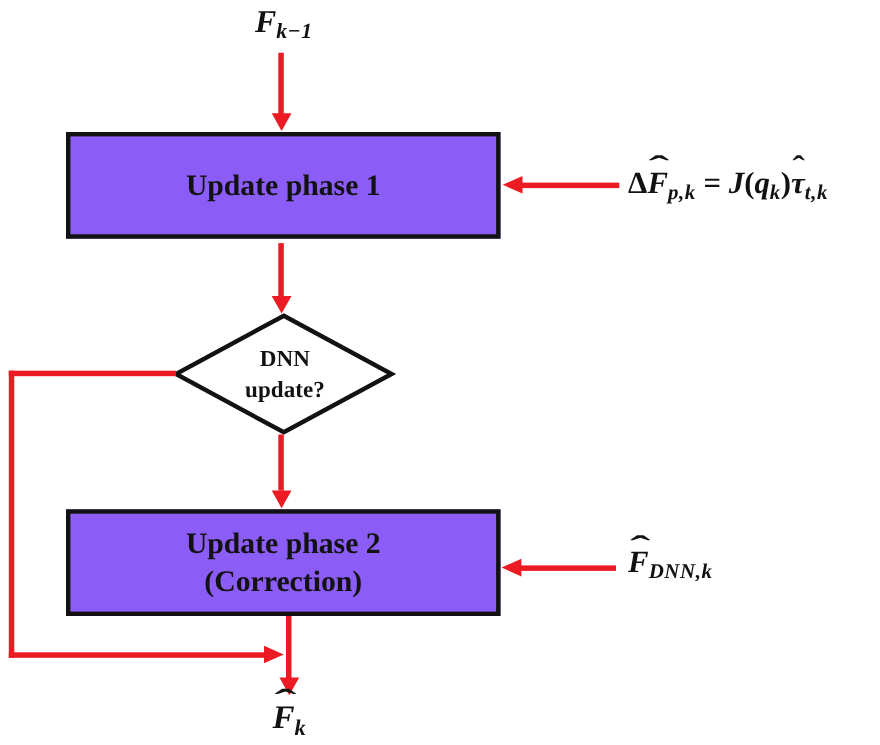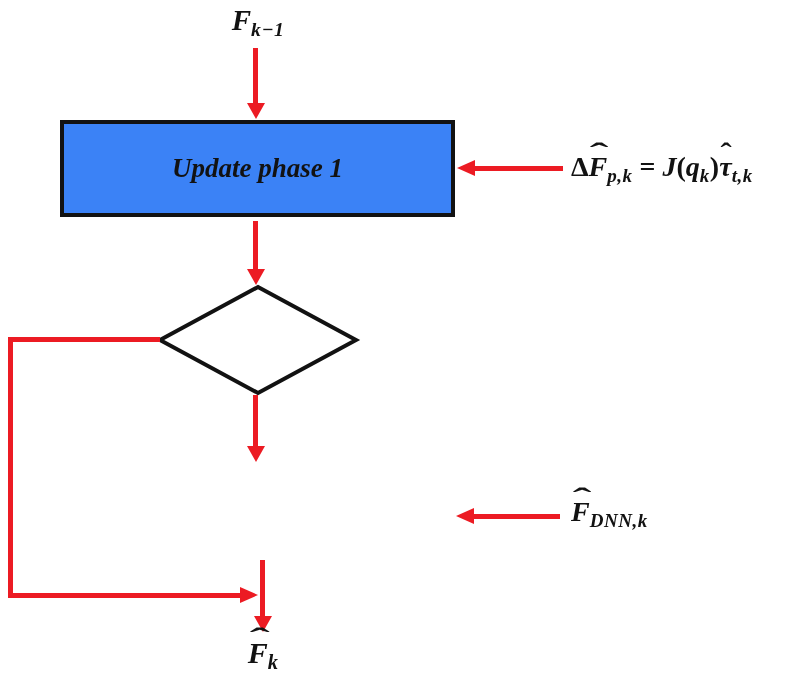--- a/index.html
+++ b/index.html
@@ -4,23 +4,23 @@
 <style>
   html,body{margin:0;padding:0;}
   body{
     width:800px;height:677px;position:relative;background:#ffffff;
     font-family:"Liberation Serif", serif;color:#121212;overflow:hidden;
   }
   .stage{position:absolute;inset:0;}
   
   .box{
     position:absolute;box-sizing:border-box;
-    border:4px solid var(--ink);background:#3b82f6;
+    border:4px solid var(--ink);background:#8b5cf6;
     display:flex;flex-direction:column;justify-content:center;align-items:center;
-    font-weight:bold;font-size:27px;line-height:1.25;text-align:center;font-style:italic;
+    font-weight:bold;font-size:27px;line-height:1.25;text-align:center;
   }
   
   .hline,.vline{position:absolute;background:var(--arrow);}
   
   .arr{position:absolute;width:0;height:0;}
   .arr.down{border-left:9px solid transparent;border-right:9px solid transparent;border-top:16px solid var(--arrow);}
   .arr.left{border-top:8px solid transparent;border-bottom:8px solid transparent;border-right:18px solid var(--arrow);}
   .arr.right{border-top:8px solid transparent;border-bottom:8px solid transparent;border-left:18px solid var(--arrow);}
   
   .math{
@@ -62,29 +62,37 @@
   <div class="arr left" style="left:457px;top:160px;"></div>
   <div class="hline" style="left:473px;top:166px;width:90px;height:5px;"></div>
   <div class="math" style="left:571px;top:169px;"><span class="tok">Δ</span><span class="tok it"><span class="hatbox"><span class="hat">ˆ</span><span>F</span></span><span class="sub">p,k</span></span><span class="tok">&nbsp;=&nbsp;</span><span class="tok it">J</span><span class="tok">(</span><span class="tok it">q<span class="sub">k</span></span><span class="tok">)</span><span class="tok it"><span class="hatbox"><span class="hat narrow">ˆ</span><span>τ</span></span><span class="sub">t,k</span></span></div>
 
   <div class="vline" style="left:253px;top:221px;width:5px;height:49px;"></div>
   <div class="arr down" style="left:247px;top:269px;"></div>
 
   <svg class="diamond-svg" style="left:155px;top:283px;" width="206" height="114" viewBox="0 0 206 114">
     <polygon points="103,4 201,57 103,110 5,57" fill="#ffffff" stroke="#121212" stroke-width="4" stroke-linejoin="miter"></polygon>
   </svg>
+  <div class="diamond-text" style="left:259px;top:340px;">
+    <div>DNN</div>
+    <div>update?</div>
+  </div>
 
   <div class="vline" style="left:253px;top:395px;width:5px;height:51px;"></div>
   <div class="arr down" style="left:247px;top:446px;"></div>
 
   <div class="hline" style="left:8px;top:337px;width:152px;height:5px;"></div>
   <div class="vline" style="left:8px;top:337px;width:5px;height:261px;"></div>
   <div class="hline" style="left:8px;top:593px;width:233px;height:5px;"></div>
   <div class="arr right" style="left:240px;top:587px;"></div>
 
+  <div class="box" style="left:60px;top:463px;width:395px;height:97px;">
+    <span>Update phase 2</span>
+    <span>(Correction)</span>
+  </div>
 
   <div class="arr left" style="left:456px;top:508px;"></div>
   <div class="hline" style="left:472px;top:514px;width:88px;height:5px;"></div>
   <div class="math" style="left:571px;top:514px;"><span class="tok it"><span class="hatbox"><span class="hat">ˆ</span><span>F</span></span><span class="sub">DNN,k</span></span></div>
 
   <div class="vline" style="left:260px;top:560px;width:5px;height:57px;"></div>
   <div class="arr down" style="left:254px;top:616px;"></div>
 
   <div class="math centerx" style="left:263px;top:636px;transform:translateX(-50%);font-size:30px;"><span class="tok it"><span class="hatbox"><span class="hat">ˆ</span><span>F</span></span><span class="sub">k</span></span></div>
 

